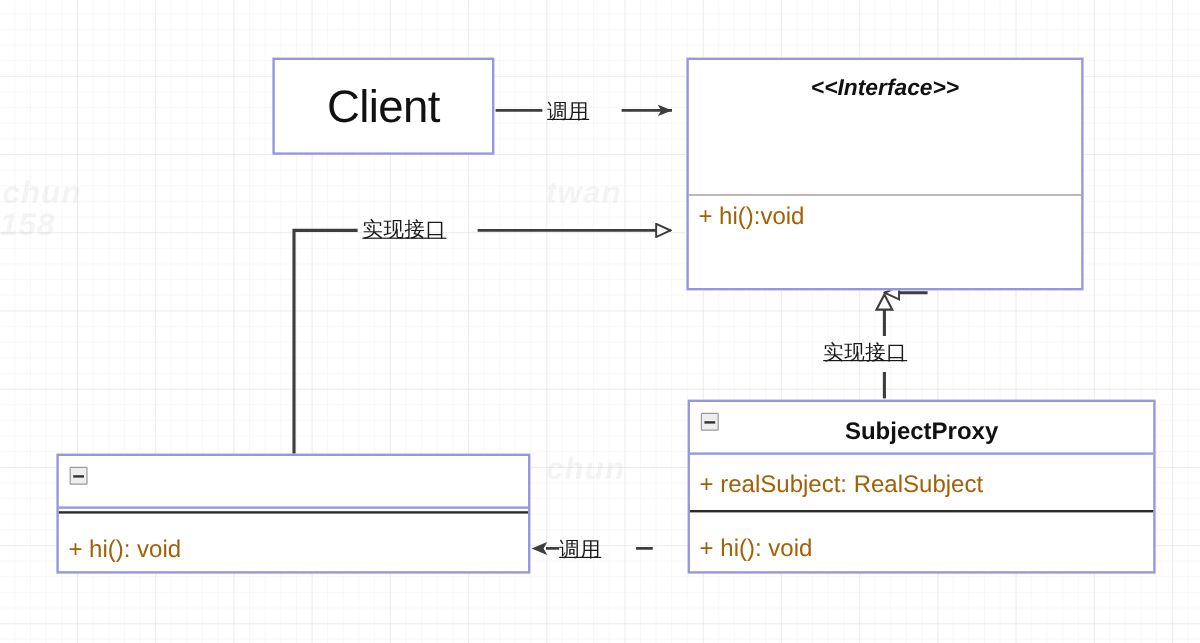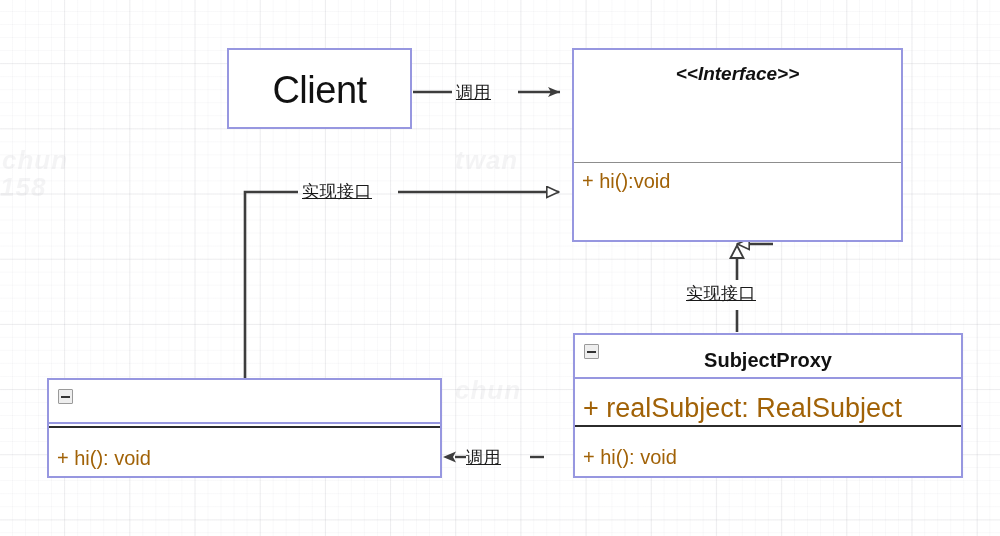--- a/index.html
+++ b/index.html
@@ -199,18 +199,18 @@
     <div class="collapse-icon" style="left:9px; top:9px;"></div>
     <div class="divider-purple" style="top:42px;"></div>
     <div class="divider-dark" style="top:46px;"></div>
     <div class="compartment" style="position:absolute; left:8px; top:67px; font-size:20px;">+ hi(): void</div>
   </div>
 
   <div class="uml-box" style="left:545px; top:333px; width:390px; height:145px;margin-left:28px;">
     <div class="collapse-icon" style="left:9px; top:9px;"></div>
     <div class="box-title" style="font-size:20px; margin-top:14px;">SubjectProxy</div>
     <div class="divider-purple" style="top:42px;"></div>
-    <div class="compartment" style="position:absolute; left:8px; top:58px; font-size:27px;text-align:center;">+ realSubject: RealSubject</div>
+    <div class="compartment" style="position:absolute; left:8px; top:58px; font-size:20px;text-align:center;">+ realSubject: RealSubject</div>
     <div class="divider-dark" style="top:90px;"></div>
     <div class="compartment" style="position:absolute; left:8px; top:111px; font-size:20px;">+ hi(): void</div>
   </div>
 
 </div>
 
 </body></html>

